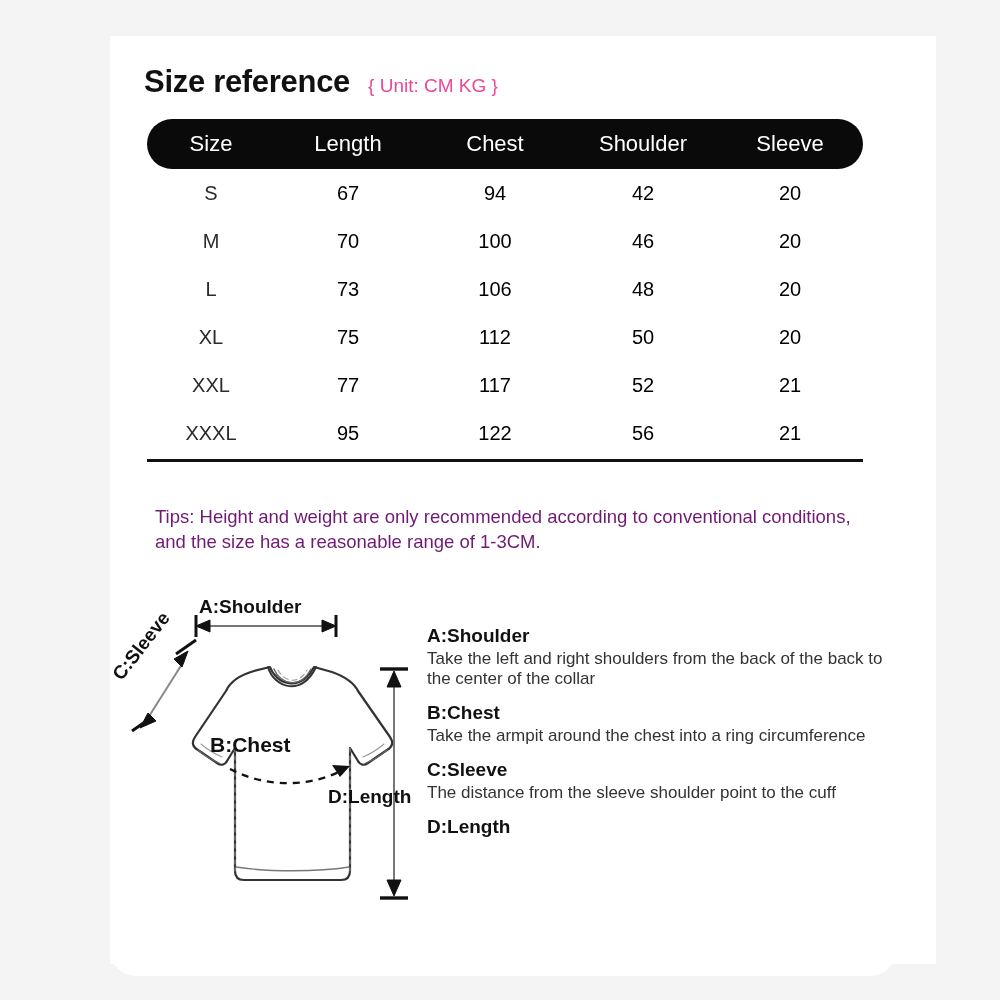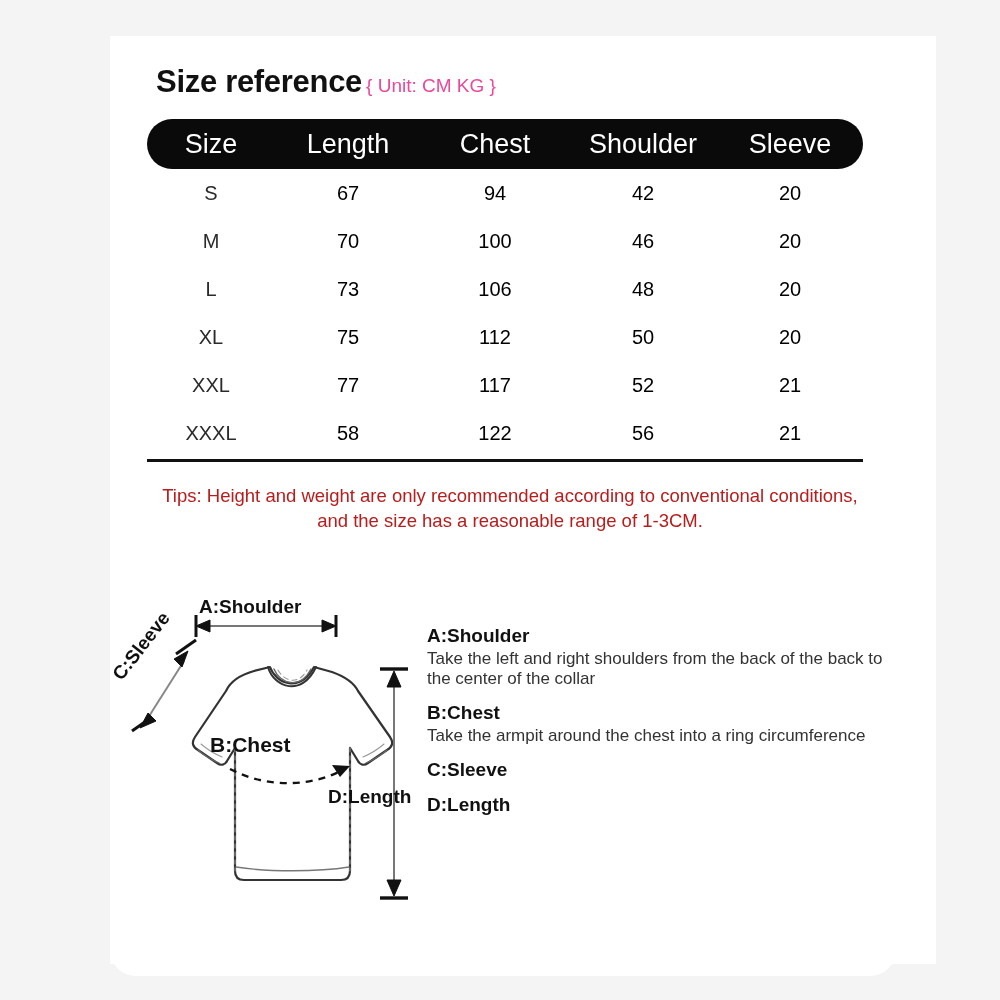--- a/index.html
+++ b/index.html
@@ -39,22 +39,21 @@
     border-radius: 26px;
   }
 
   
   .title-row {
     position: absolute;
     left: 34px;
     top: 28px;
     display: flex;
     align-items: baseline;
-    gap: 4px;
-    margin-left: 12px;
+    gap: 18px;
   }
   .title-main {
     font-size: 31px;
     font-weight: bold;
     color: #111111;
     letter-spacing: -0.3px;
   }
   .title-unit {
     font-size: 19px;
     font-weight: normal;
@@ -70,21 +69,21 @@
   }
   .thead {
     background: #0a0a0a;
     border-radius: 25px;
     height: 50px;
     display: flex;
     align-items: center;
   }
   .thead .cell {
     color: #ffffff;
-    font-size: 27px;
+    font-size: 22px;
     text-align: center;
   }
   .trow {
     height: 48px;
     display: flex;
     align-items: center;
   }
   .trow .cell {
     color: #000000;
     font-size: 20px;
@@ -100,26 +99,26 @@
     margin-top: 2px;
     height: 3px;
     background: #111111;
     width: 716px;
   }
 
   
   .tips {
     position: absolute;
     left: 45px;
-    top: 447px;
+    top: 468px;
     width: 710px;
-    text-align: center;
+    text-align: left;
     font-size: 18.5px;
     line-height: 25px;
-    color: #b91c1c;
+    color: #701a75;
   }
 
   
   .diagram {
     position: absolute;
     left: 0;
     top: 505px;
     width: 786px;
     height: 400px;
   }
@@ -227,21 +226,21 @@
       <div class="trow">
         <div class="cell c0 sizecol">XXL</div>
         <div class="cell c1">77</div>
         <div class="cell c2">117</div>
         <div class="cell c3">52</div>
         <div class="cell c4">21</div>
       </div>
 
       <div class="trow">
         <div class="cell c0 sizecol">XXXL</div>
-        <div class="cell c1">58</div>
+        <div class="cell c1">95</div>
         <div class="cell c2">122</div>
         <div class="cell c3">56</div>
         <div class="cell c4">21</div>
       </div>
 
       <div class="table-underline"></div>
     </div>
 
     <div class="tips">Tips: Height and weight are only recommended according to conventional conditions, and the size has a reasonable range of 1-3CM.</div>
 
@@ -331,20 +330,21 @@
           <div class="desc-body">Take the left and right shoulders from the back of the back to the center of the collar</div>
         </div>
 
         <div class="desc-block">
           <div class="desc-title">B:Chest</div>
           <div class="desc-body">Take the armpit around the chest into a ring circumference</div>
         </div>
 
         <div class="desc-block">
           <div class="desc-title">C:Sleeve</div>
+          <div class="desc-body">The distance from the sleeve shoulder point to the cuff</div>
         </div>
 
         <div class="desc-block">
           <div class="desc-title">D:Length</div>
         </div>
 
       </div>
     </div>
   </div>
 </div>

